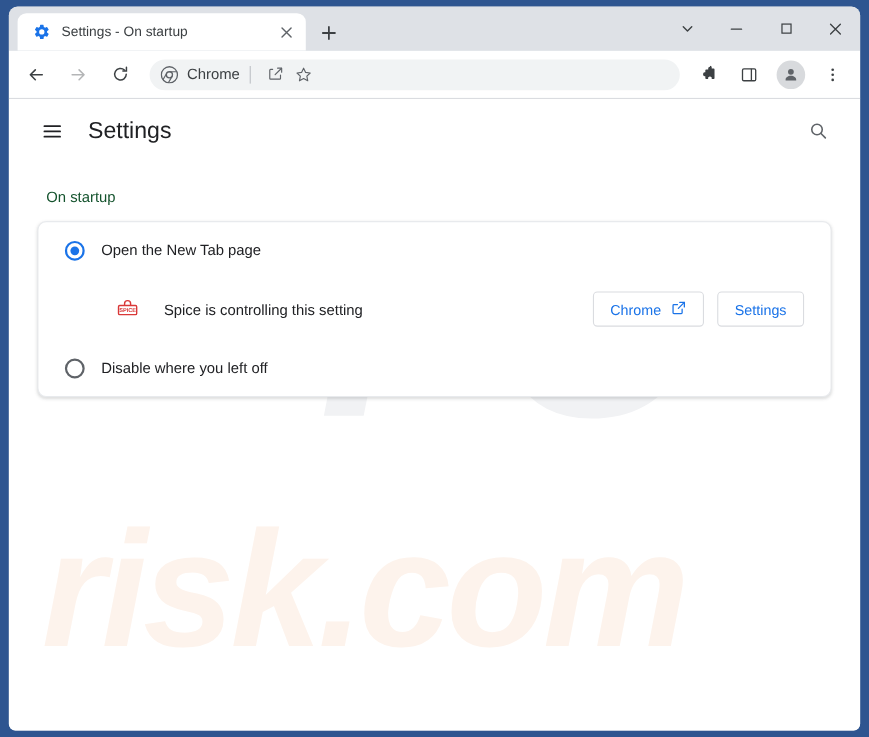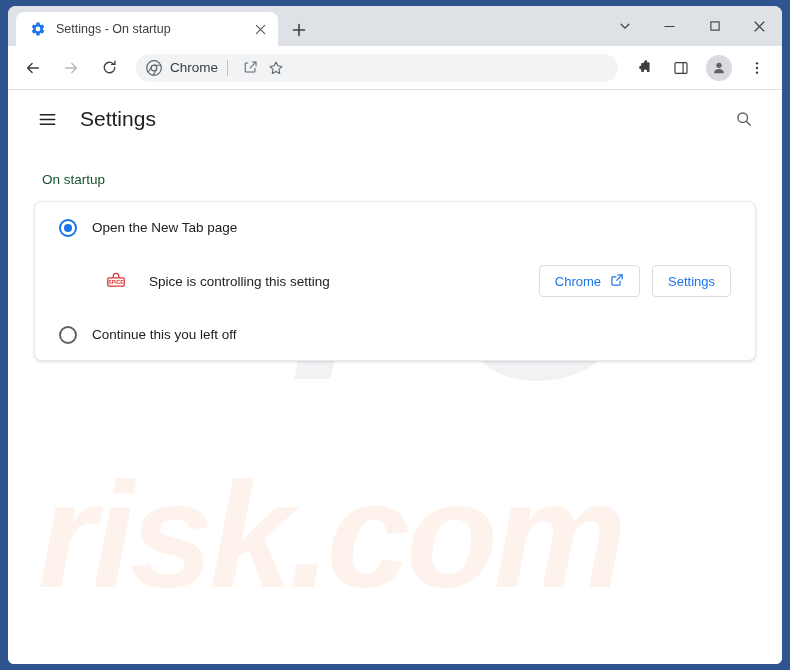--- a/index.html
+++ b/index.html
@@ -579,20 +579,20 @@
               </span>
             </button>
             <button class="btn">
               <span>Settings</span>
             </button>
           </span>
         </div>
 
         <div class="opt-row">
           <span class="radio"></span>
-          <span class="opt-label">Continue this you left off</span>
+          <span class="opt-label">Disable where you left off</span>
         </div>
 
 
       </div>
     </div>
   </div>
 </div>
 
 </body></html>

